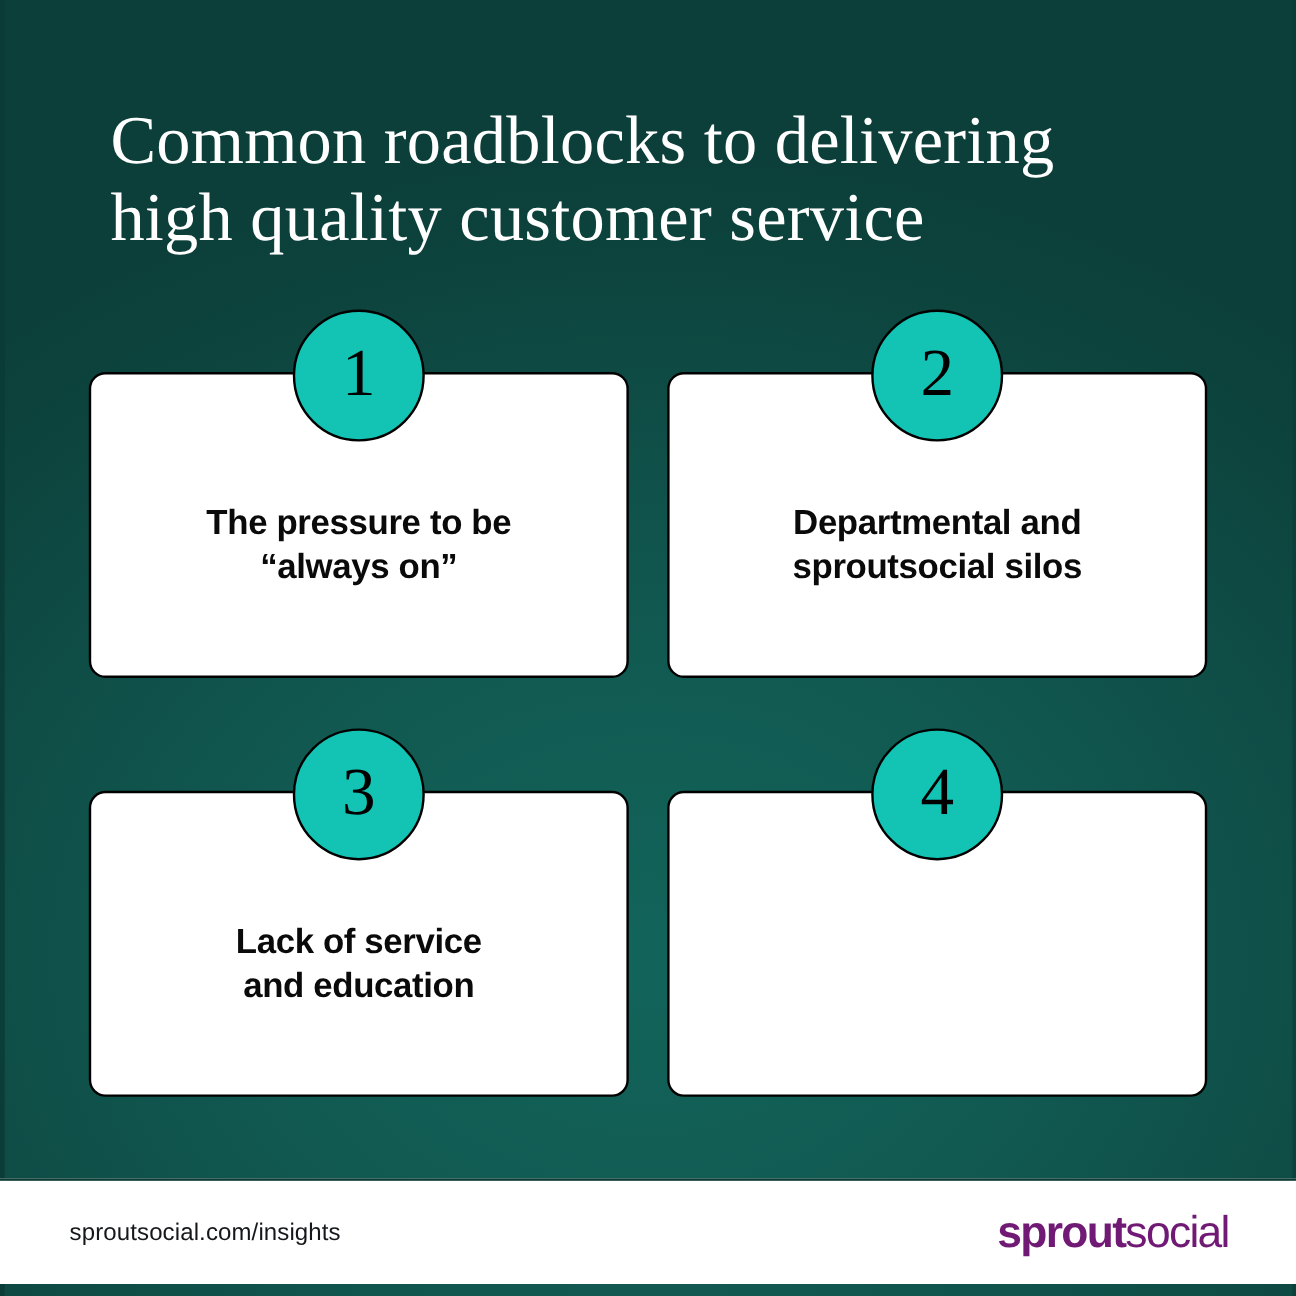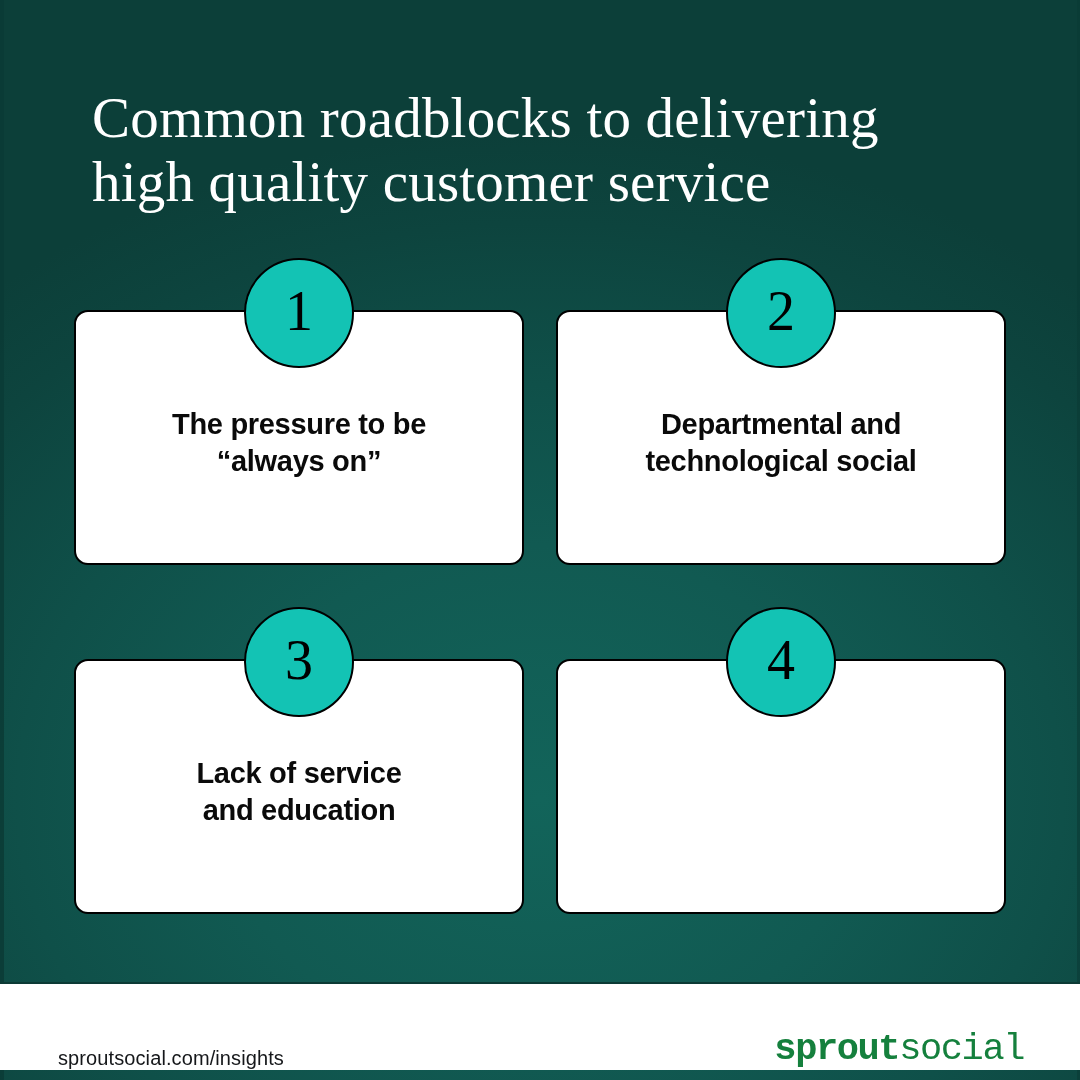--- a/index.html
+++ b/index.html
@@ -109,21 +109,21 @@
     line-height: 1;
     color: #000000;
     font-weight: 400;
     transform: translateY(-2px);
   }
 
   .card-label {
     position: absolute;
     left: 24px;
     right: 24px;
-    top: 96px;
+    top: 108px;
     text-align: center;
     color: #0a0a0a;
     font-family: "Liberation Sans", sans-serif;
     font-weight: bold;
     font-size: 29px;
     line-height: 1.28;
     letter-spacing: -.3px;
     white-space: pre-line;
   }
 
@@ -131,35 +131,35 @@
   .footer {
     position: absolute;
     left: 0;
     right: 0;
     top: 982px;
     height: 88px;
     background: #ffffff;
     border-top: 2px solid #0c3a35;
     box-sizing: border-box;
     display: flex;
-    align-items: flex-end;
+    align-items: center;
     justify-content: space-between;
     padding: 0 56px 0 58px;
   }
   .footer-url {
     color: #15171a;
     font-size: 20px;
     font-family: "Liberation Sans", sans-serif;
     letter-spacing: .1px;
   }
   .logo {
     display: flex;
     align-items: baseline;
-    color: #15803d;
-    font-family: Liberation Mono, monospace;
+    color: #701a75;
+    font-family: Liberation Sans, sans-serif;
     font-size: 37px;
     letter-spacing: -1.4px;
   }
   .logo-bold { font-weight: bold; }
   .logo-light { font-weight: 400; }
 </style>
 </head>
 <body>
 
 <div id="canvas">
@@ -181,21 +181,21 @@
       <div class="card-label">The pressure to be
 “always on”</div>
     </div>
 
     <div class="card-wrap c2">
       <div class="card"></div>
       <div class="badge">
         <span class="badge-num">2</span>
       </div>
       <div class="card-label">Departmental and
-technological social</div>
+sproutsocial silos</div>
     </div>
 
     <div class="card-wrap c3">
       <div class="card"></div>
       <div class="badge">
         <span class="badge-num">3</span>
       </div>
       <div class="card-label">Lack of service
 and education</div>
     </div>

